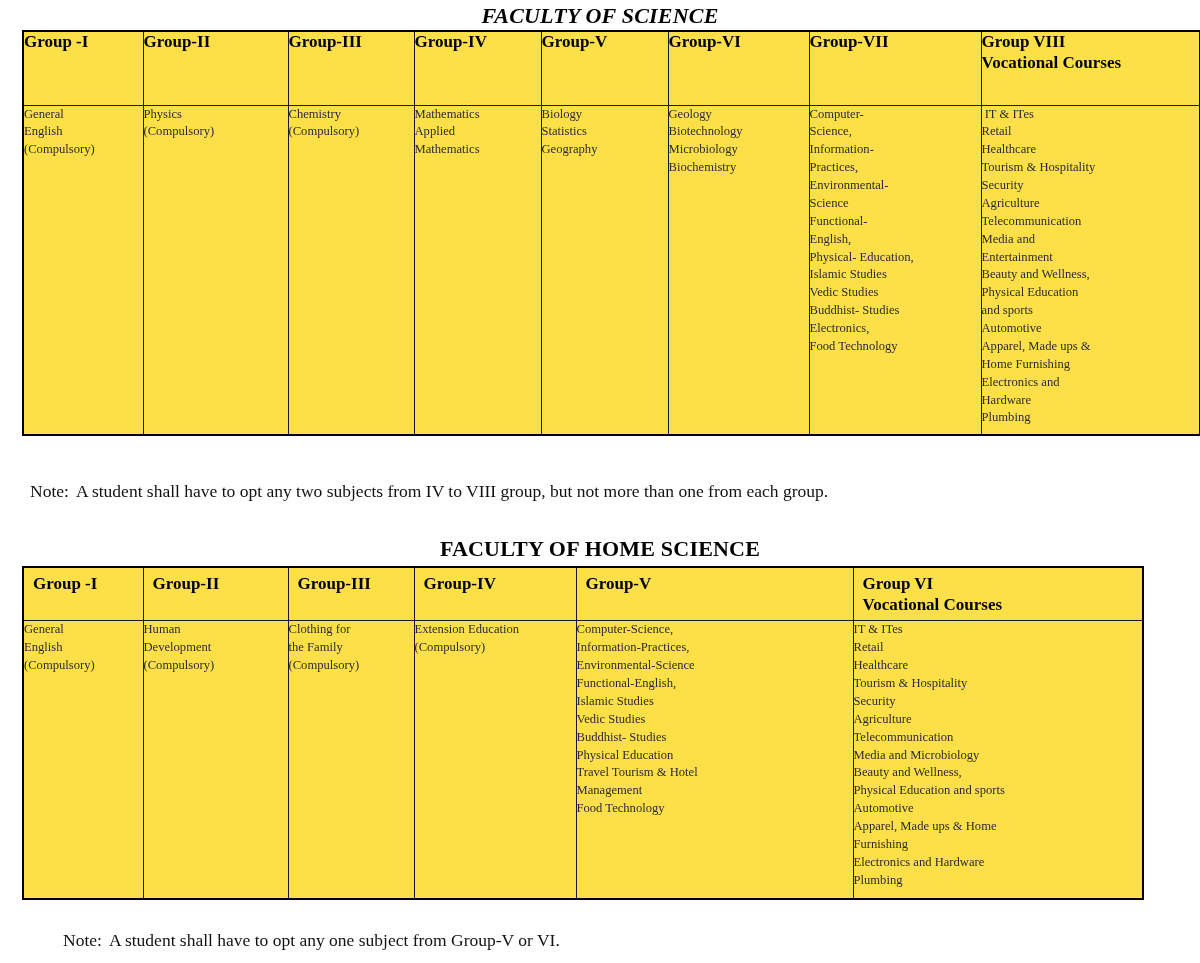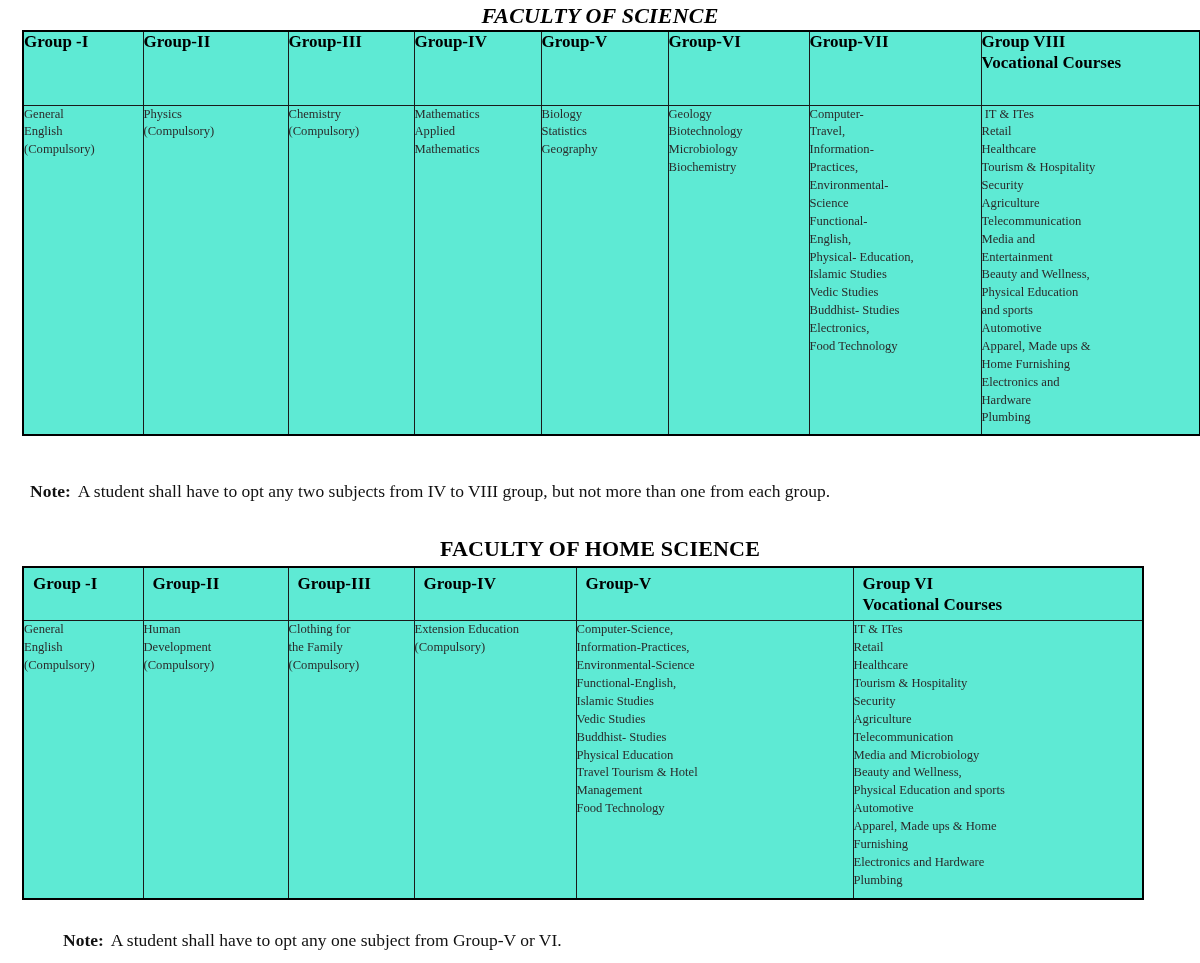--- a/index.html
+++ b/index.html
@@ -53,21 +53,21 @@
     border-collapse: collapse;
     table-layout: fixed;
     position: absolute;
     background: #ffffff;
   }
   table.subject-table td,
   table.subject-table th {
     border: 1px solid #1a1a1a;
     vertical-align: top;
     padding: 0;
-    background: #5eead4;
+    background: #fde047;
     font-family: Liberation Serif, serif;
   }
   table.subject-table {
     border: 2px solid #000000;
   }
 
   .hdr-cell {
     padding: 8px 0 6px 9px;
     font-weight: bold;
     font-size: 17px;
@@ -111,21 +111,21 @@
 
   
   .note {
     position: absolute;
     font-family: "Liberation Serif", serif;
     font-size: 17.5px;
     color: #111111;
     white-space: nowrap;
   }
   .note .note-label {
-    font-weight: bold;
+    font-weight: normal;
   }
   .note .note-text {
     font-weight: normal;
   }
   #note-science {
     left: 30px;
     top: 481px;
   }
   #note-home-science {
     left: 54px;
@@ -207,21 +207,21 @@
           <span class="item">Geography</span>
         </td>
         <td class="body-cell">
           <span class="item">Geology</span>
           <span class="item">Biotechnology</span>
           <span class="item">Microbiology</span>
           <span class="item">Biochemistry</span>
         </td>
         <td class="body-cell">
           <span class="item">Computer-</span>
-          <span class="item">Travel,</span>
+          <span class="item">Science,</span>
           <span class="item">Information-</span>
           <span class="item">Practices,</span>
           <span class="item">Environmental-</span>
           <span class="item">Science</span>
           <span class="item">Functional-</span>
           <span class="item">English,</span>
           <span class="item">Physical- Education,</span>
           <span class="item">Islamic Studies</span>
           <span class="item">Vedic Studies</span>
           <span class="item">Buddhist- Studies</span>

